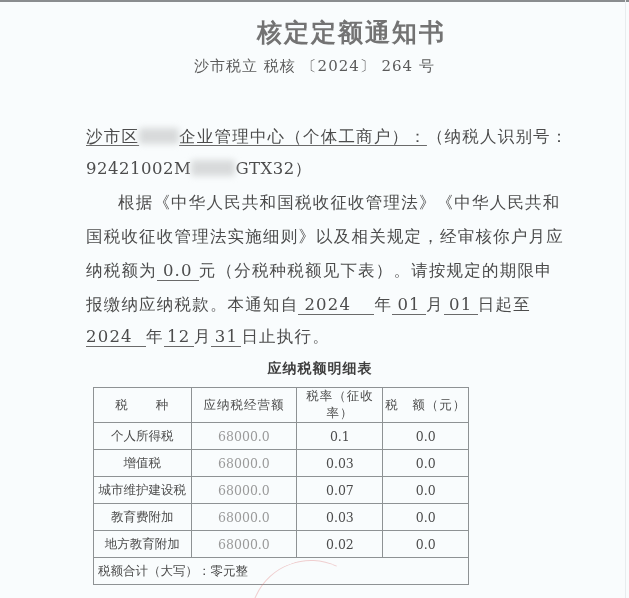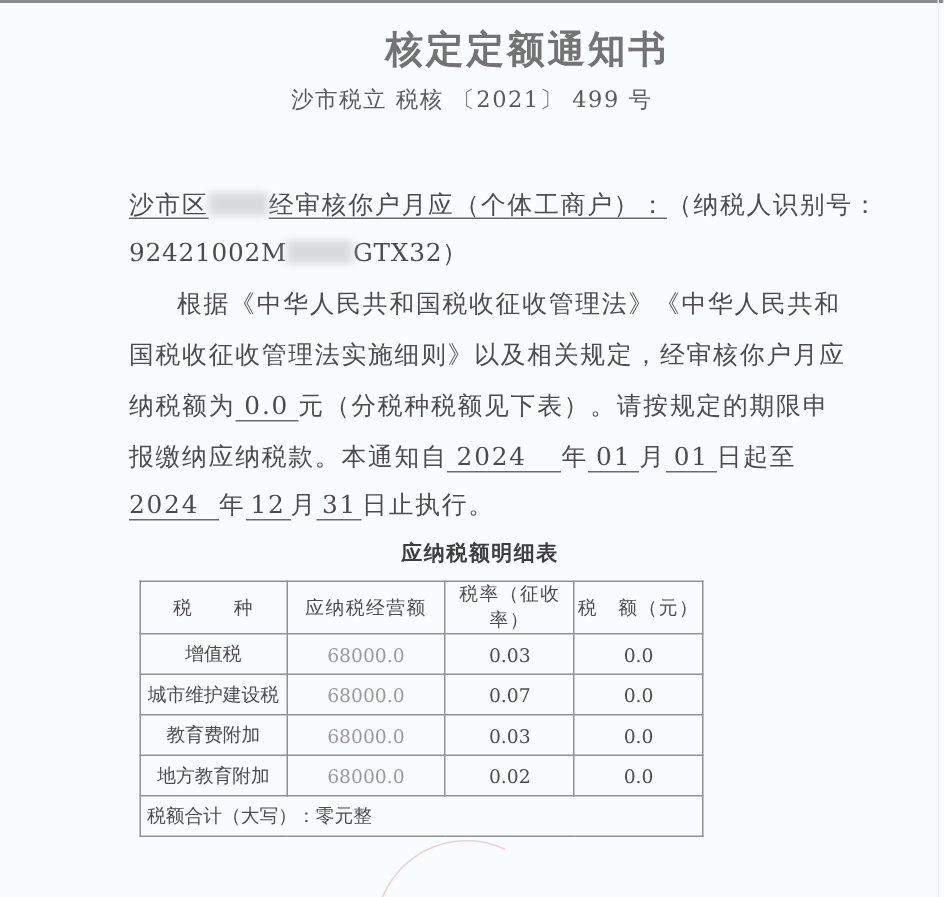--- a/index.html
+++ b/index.html
@@ -55,24 +55,24 @@
       transform: rotate(-20deg);
     }
   </style>
 </head>
 <body>
 
 <div class="top-border"></div>
 <div class="right-edge"></div>
 
 <div class="title">核定定额通知书</div>
-<div class="docno">沙市税立 税核 〔2021〕 499 号</div>
+<div class="docno">沙市税立 税核 〔2024〕 264 号</div>
 
 <div class="line" style="top:126px;">
-  <span class="u"><span>沙市区</span><span class="blur" style="width:40px;"></span><span>经审核你户月应（个体工商户）：</span></span><span>（纳税人识别号：</span>
+  <span class="u"><span>沙市区</span><span class="blur" style="width:40px;"></span><span>企业管理中心（个体工商户）：</span></span><span>（纳税人识别号：</span>
 </div>
 <div class="line" style="top:158px;left:86px;letter-spacing:0.5px;">
   <span>92421002M</span><span class="blur" style="width:44px;"></span><span>GTX32）</span>
 </div>
 
 <div class="line" style="top:192px;left:118px;text-align:right;">根据《中华人民共和国税收征收管理法》《中华人民共和</div>
 <div class="line" style="top:226px;">国税收征收管理法实施细则》以及相关规定，经审核你户月应</div>
 <div class="line" style="top:260px;">
   <span>纳税额为</span><span class="fill" style="width:42px;text-align:center;">0.0</span><span>元（分税种税额见下表）。请按规定的期限申</span>
 </div>
@@ -84,20 +84,26 @@
 </div>
 
 <div class="table-title">应纳税额明细表</div>
 <table class="tax">
   <tbody>
       <tr>
     <th class="col1">税　　种</th>
     <th class="col2">应纳税经营额</th>
     <th class="col3">税率（征收率）</th>
     <th class="col4">税　额（元）</th>
+  </tr>
+  <tr>
+    <td>个人所得税</td>
+    <td class="amt">68000.0</td>
+    <td>0.1</td>
+    <td>0.0</td>
   </tr>
   <tr>
     <td>增值税</td>
     <td class="amt">68000.0</td>
     <td>0.03</td>
     <td>0.0</td>
   </tr>
   <tr>
     <td>城市维护建设税</td>
     <td class="amt">68000.0</td>

